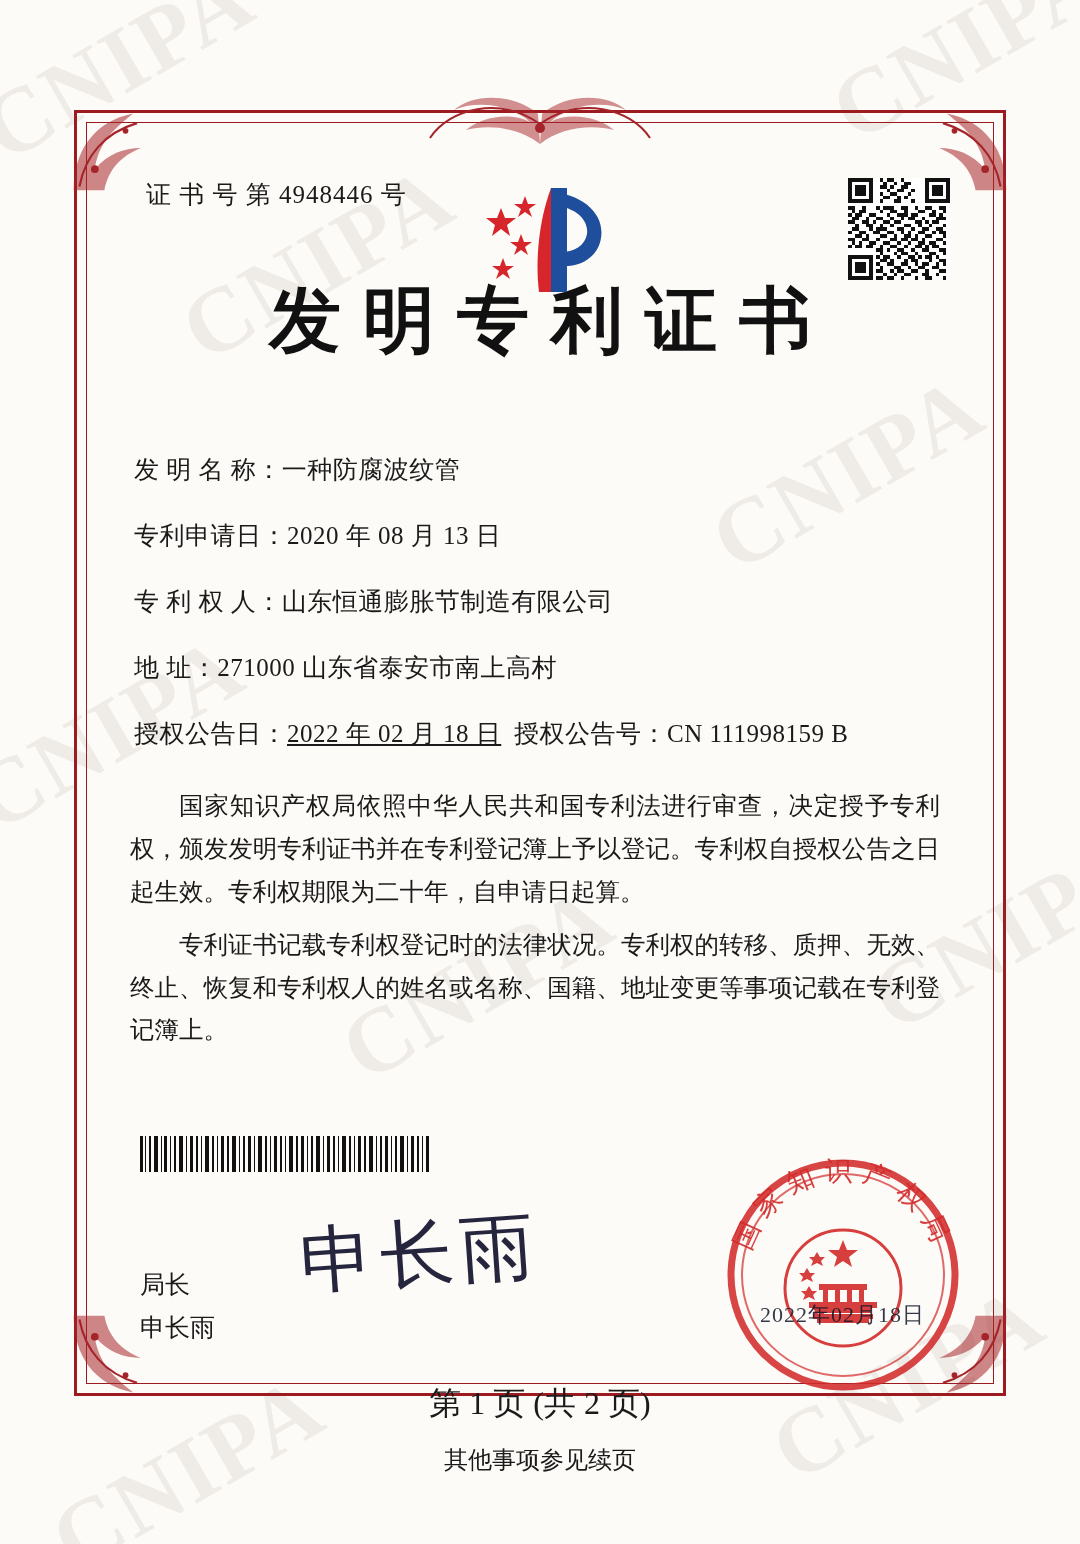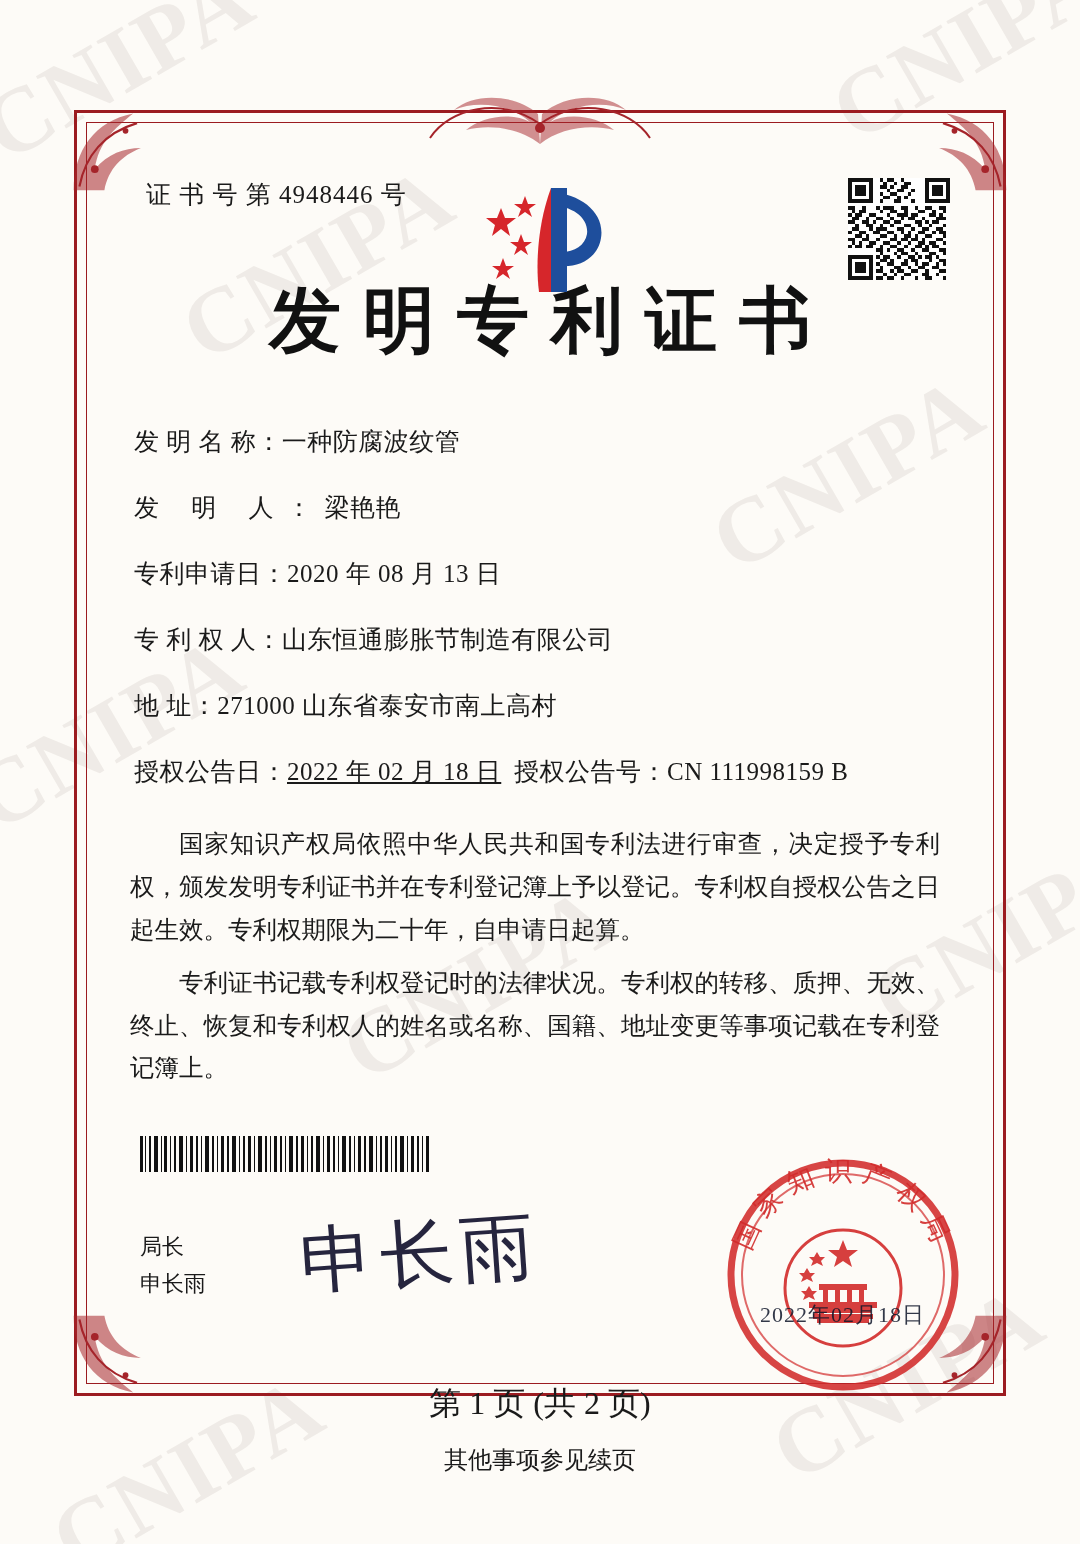--- a/index.html
+++ b/index.html
@@ -76,40 +76,40 @@
   .qr{
     position:absolute;right:20px;top:28px;width:102px;height:102px;
   }
   .title{
     text-align:center;margin-top:62px;
     font-size:72px;letter-spacing:22px;font-weight:700;
     color:#111;
     text-indent:22px;
     font-family:"DejaVu Serif","Liberation Serif",serif;
   }
-  .fields{margin-top:58px;margin-left:24px;}
+  .fields{margin-top:86px;margin-left:24px;}
   .field{
     font-size:25px;margin-bottom:36px;letter-spacing:0.5px;
     line-height:1.2;
   }
   .field .lbl{display:inline-block;}
   .field .val{}
   .spaced-name{letter-spacing:13px;}
   .row-two{display:flex;align-items:baseline;}
   .row-two .left{width:380px;text-decoration:underline;}
   .paras{margin-top:26px;margin-left:20px;width:810px;}
   .para{
     font-size:24.5px;line-height:1.75;text-align:justify;
     text-indent:2em;margin-bottom:10px;
   }
   .barcode{
     position:absolute;left:138px;top:1136px;height:36px;width:300px;z-index:4;
   }
   .sign-block{
-    position:absolute;left:140px;top:1228px;z-index:4;font-size:22px;line-height:1.7;
+    position:absolute;left:140px;top:1264px;z-index:4;font-size:25px;line-height:1.7;
   }
   .signature{
     position:absolute;left:300px;top:1205px;z-index:5;
     font-size:74px;color:#14132f;
     font-family:"DejaVu Serif",serif;
     transform:rotate(-4deg);
     letter-spacing:6px;
     opacity:.92;
   }
   .seal{
@@ -405,23 +405,20 @@
       </svg>
     </div>
 
     <div class="title">发明专利证书</div>
 
     <div class="fields">
       <div class="field">
         <span class="lbl">发 明 名 称：</span><span class="val">一种防腐波纹管</span>
       </div>
       <div class="field">
-        <span class="lbl spaced-name">发 明 人：</span><span class="val">梁艳艳</span>
-      </div>
-      <div class="field">
         <span class="lbl">专利申请日：</span><span class="val">2020 年 08 月 13 日</span>
       </div>
       <div class="field">
         <span class="lbl">专 利 权 人：</span><span class="val">山东恒通膨胀节制造有限公司</span>
       </div>
       <div class="field">
         <span class="lbl">地        址：</span><span class="val">271000 山东省泰安市南上高村</span>
       </div>
 
       <div class="field row-two">

